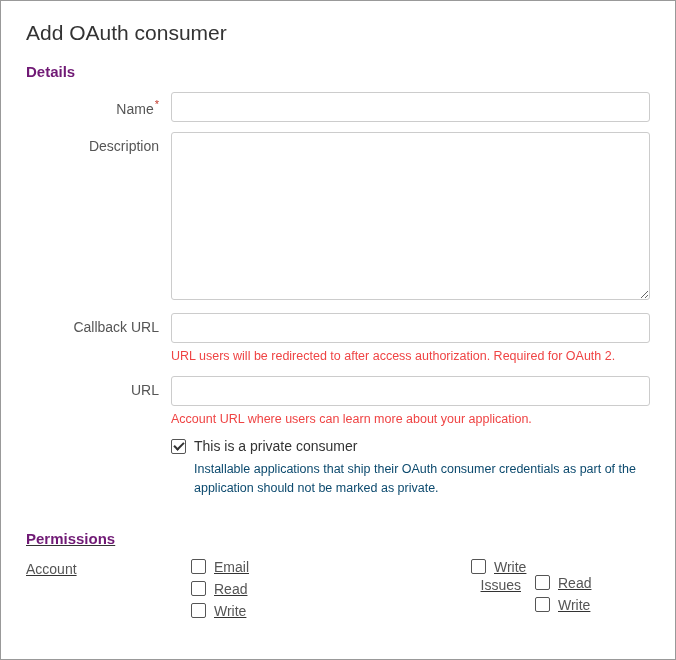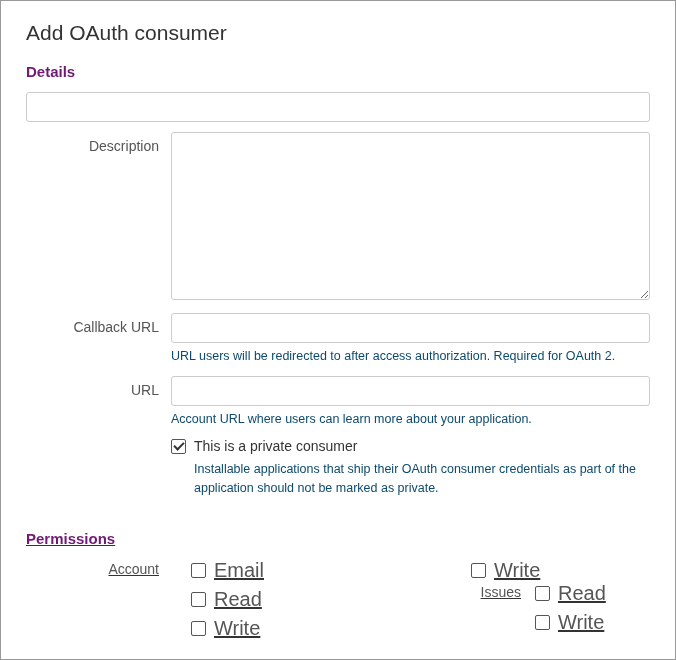--- a/index.html
+++ b/index.html
@@ -67,21 +67,21 @@
       height: 168px;
       border: 1px solid #ccc;
       border-radius: 3px;
       padding: 6px 8px;
       font-size: 14px;
       font-family: inherit;
       resize: vertical;
     }
     .help-text {
       font-size: 12.5px;
-      color: #0c4a6e;
+      color: #ef4444;
       margin-top: 5px;
       line-height: 1.4;
     }
     .checkbox-row {
       display: flex;
       align-items: center;
       gap: 8px;
     }
     .checkbox-input {
       width: 15px;
@@ -118,21 +118,20 @@
     .permissions-section {
       margin-top: 32px;
       text-decoration: underline;
     }
     .permissions-grid {
       display: flex;
       align-items: flex-start;
     }
     .perm-label-col {
       width: 145px;
-      text-align: right;
       padding-right: 12px;
       padding-top: 2px;
       color: #555;
       font-size: 14px;
       flex-shrink: 0;
     }
     .perm-columns {
       flex: 1;
       display: flex;
       gap: 0;
@@ -156,32 +155,35 @@
       text-align: right;
       width: 50px;
       padding-top: 25px;
     }
     .perm-item {
       display: flex;
       align-items: center;
       gap: 8px;
     }
     .perm-item-label {
-      font-size: 20px;
+      font-size: 14px;
       color: #555;
     }
   </style>
 </head>
 <body>
 
 <h1 class="page-title">Add OAuth consumer</h1>
 
 <h2 class="section-heading">Details</h2>
 
 <div class="form-row">
+  <div class="form-label">
+    <span>Name</span><span class="required-asterisk">*</span>
+  </div>
   <div class="form-field">
     <input type="text" class="text-input" value="" style="">
   </div>
 </div>
 
 <div class="form-row">
   <div class="form-label">Description</div>
   <div class="form-field">
     <textarea class="textarea-input" style=""></textarea>
   </div>

